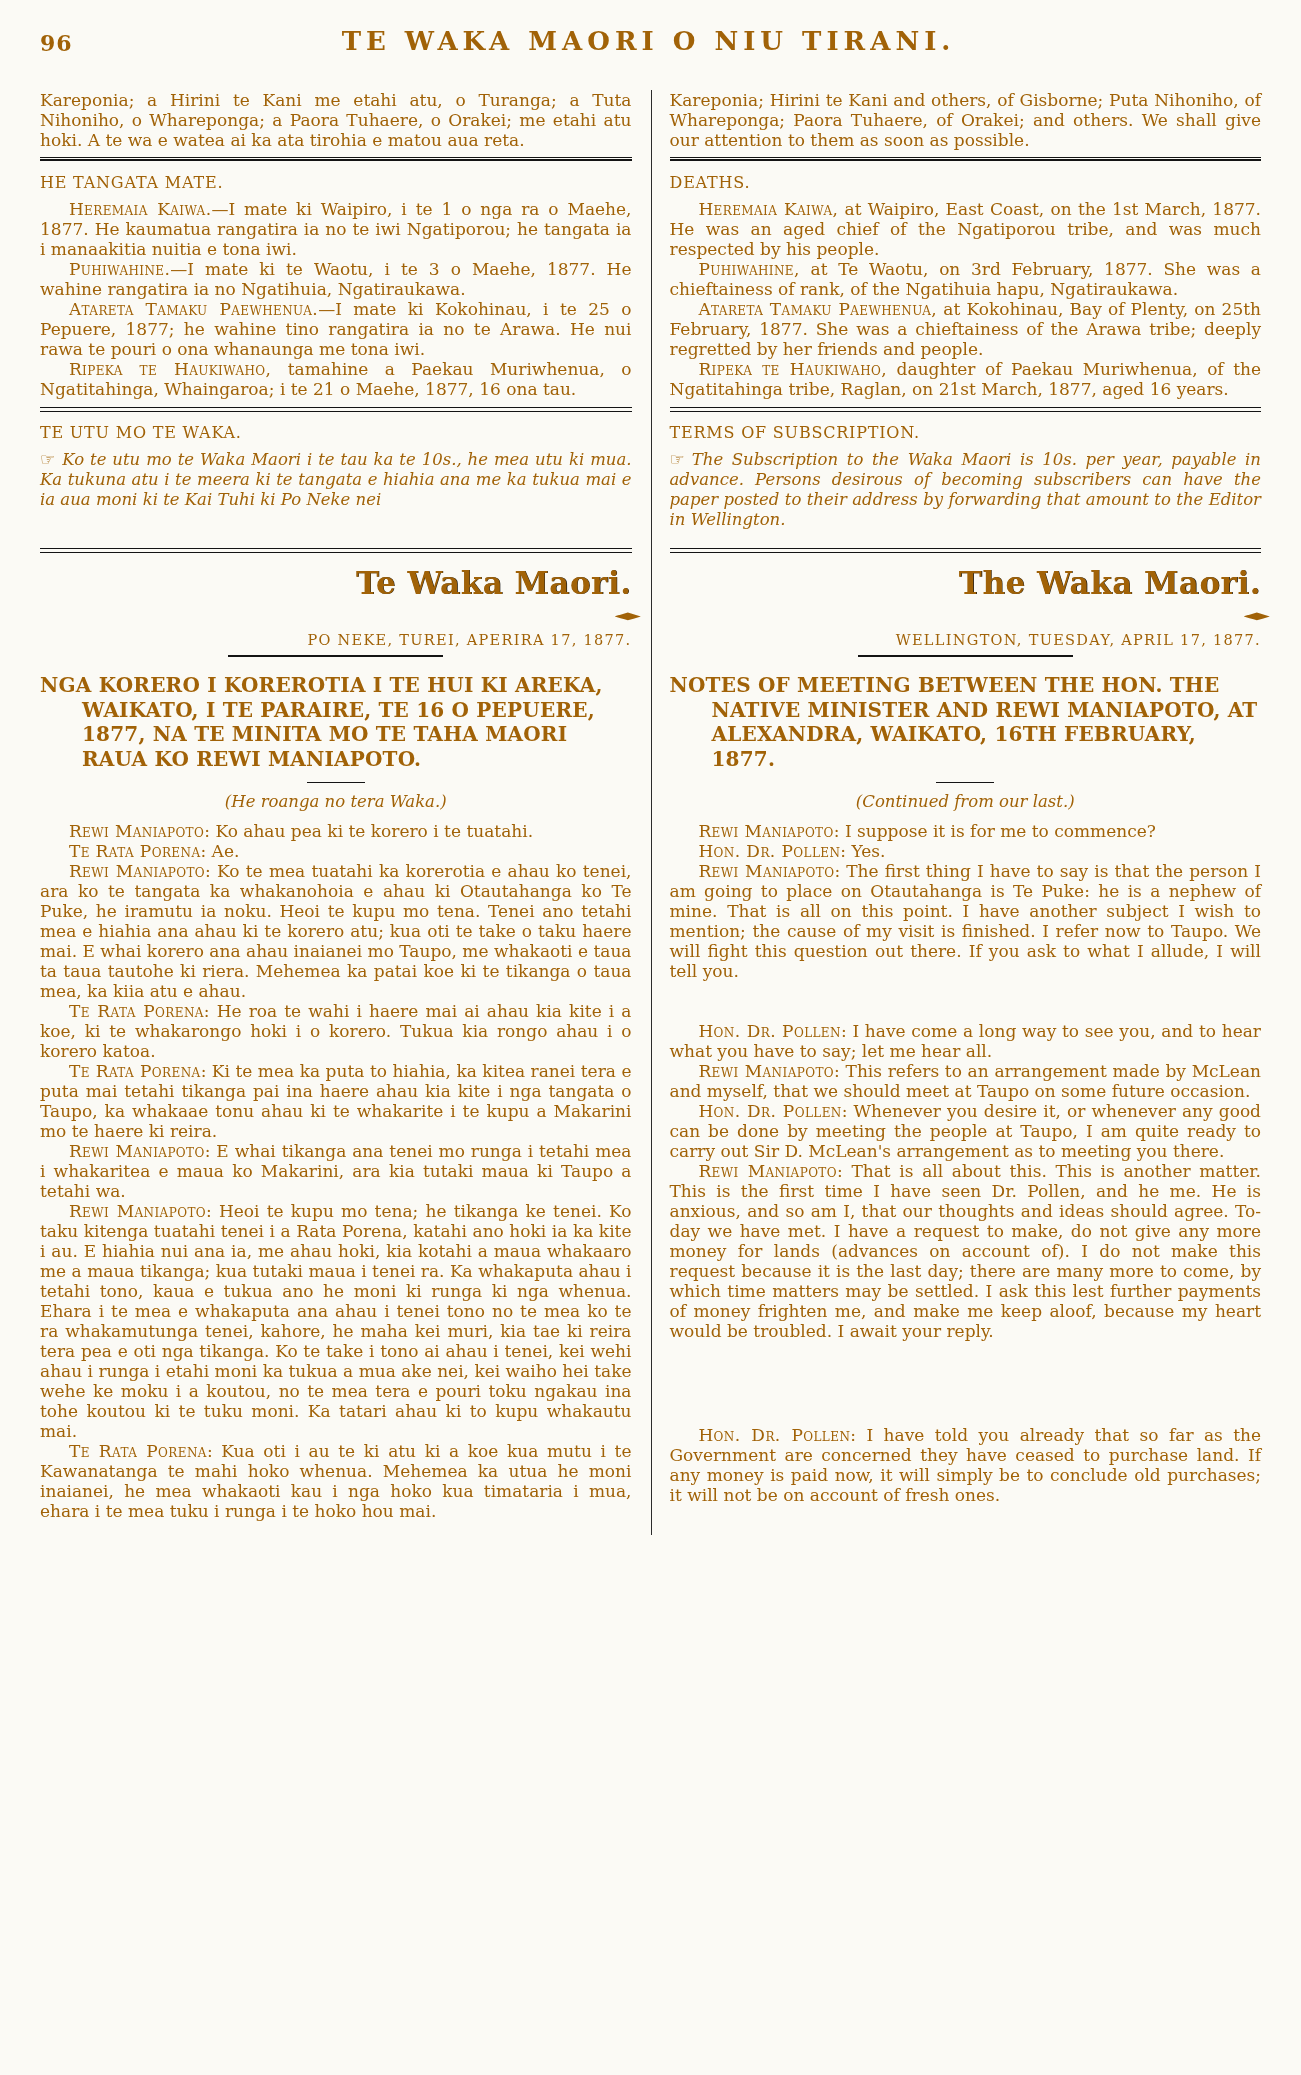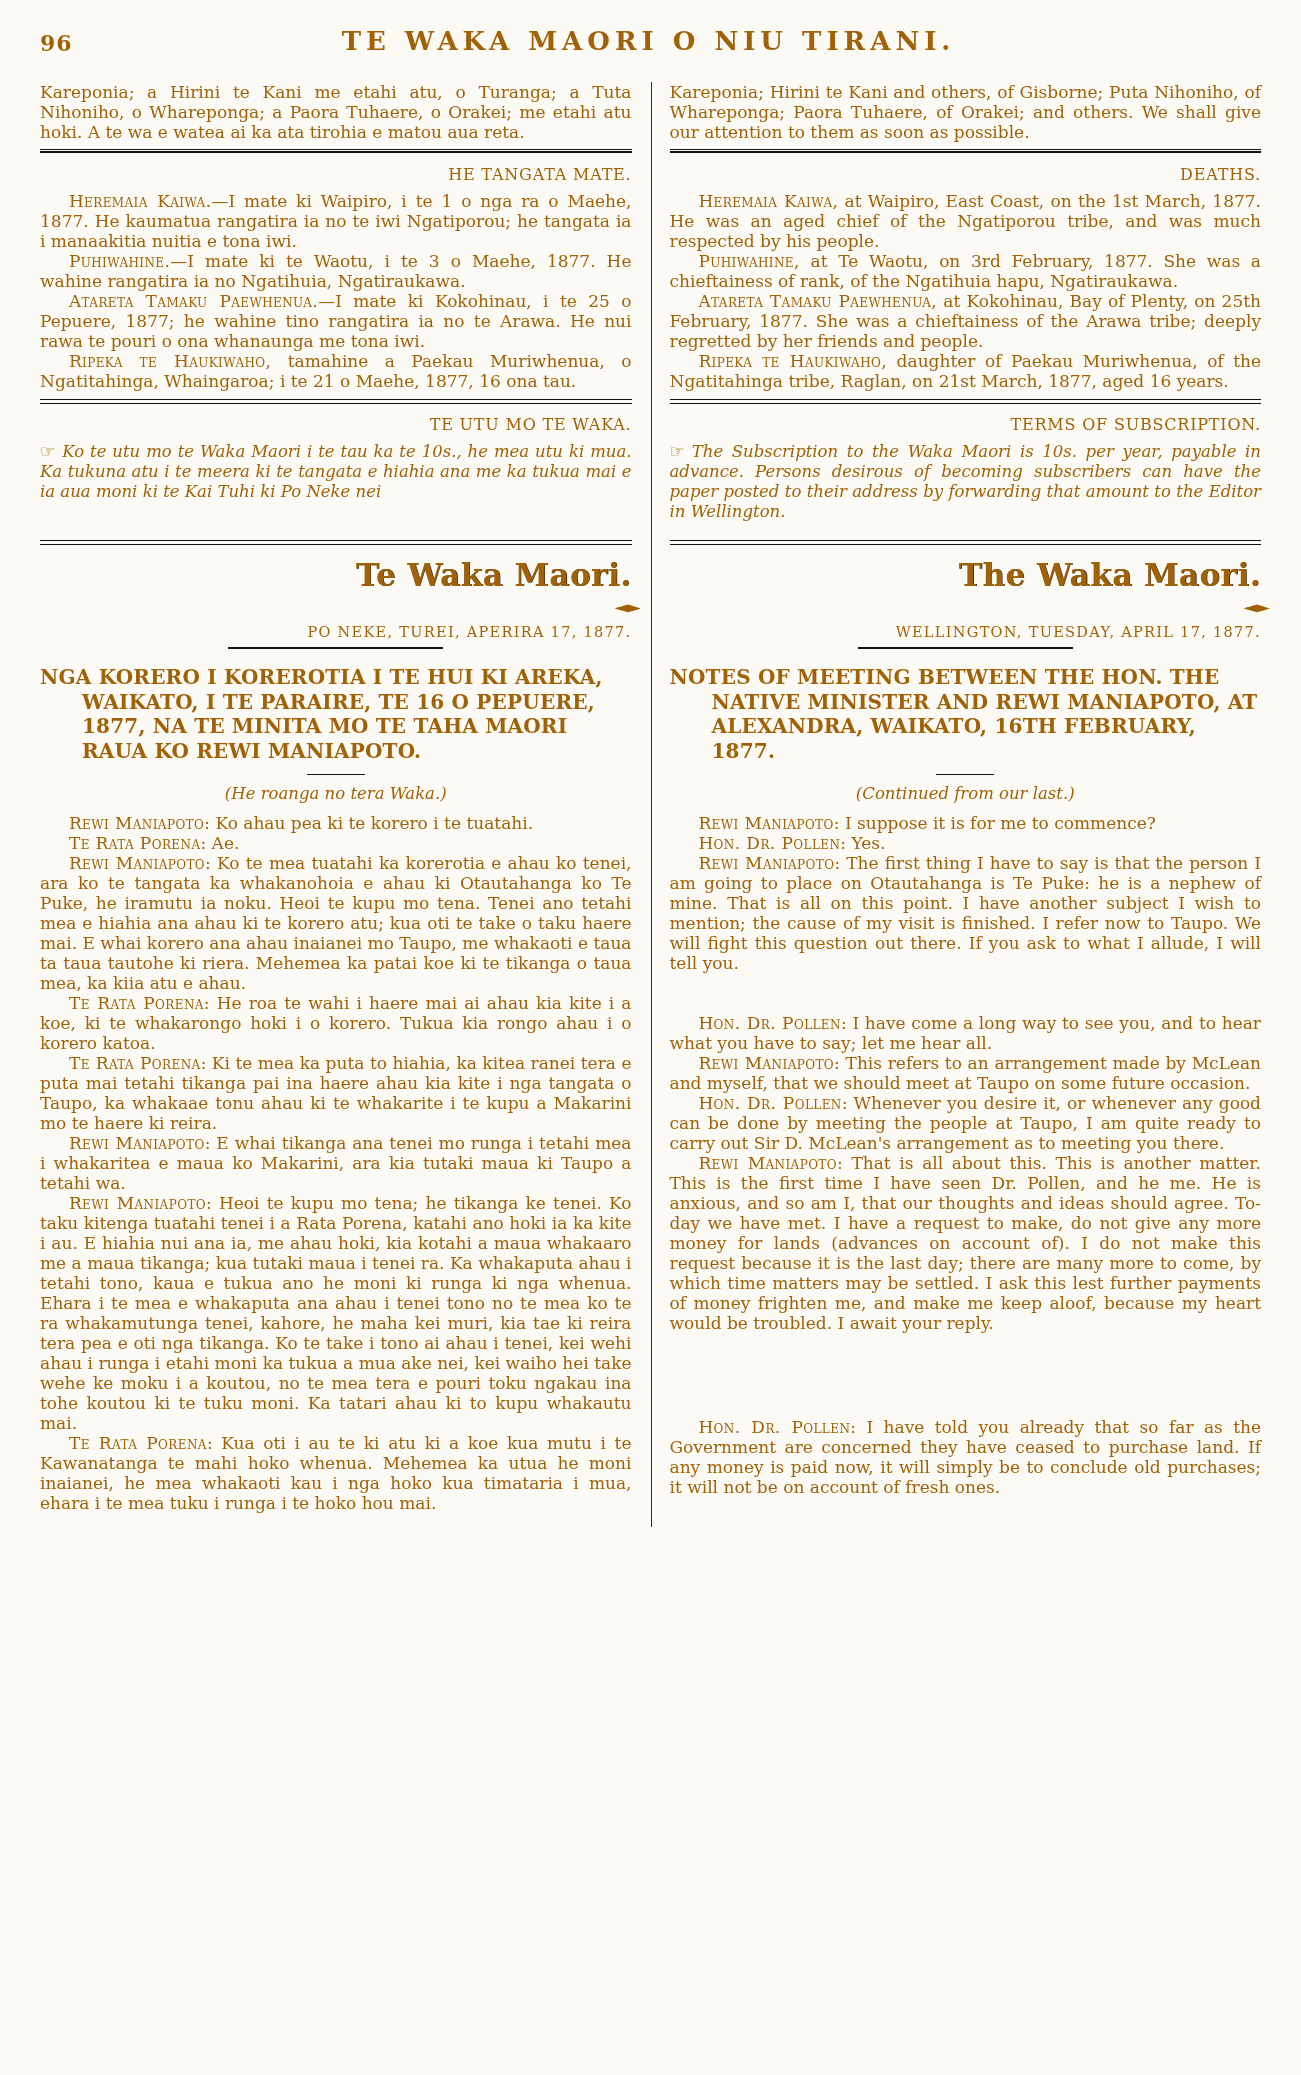--- a/index.html
+++ b/index.html
@@ -12,32 +12,32 @@
     font-family: "DejaVu Serif", "Liberation Serif", serif;
     padding: 24px 40px 0 40px;
     position: relative;
   }
   
   .page-header { position: relative; height: 46px; }
   .page-number { position: absolute; left: 0; top: 6px; font-size: 22px; font-weight: 600; letter-spacing: 1px; }
   .page-title { position: absolute; left: 0; right: 4px; top: 2px; text-align: center;
     font-size: 26px; font-weight: 700; letter-spacing: 5px; }
   
-  .columns { position: relative; display: grid; grid-template-columns: 1fr 1fr; column-gap: 38px; margin-top: 12px; }
+  .columns { position: relative; display: grid; grid-template-columns: 1fr 1fr; column-gap: 38px; margin-top: 20px; }
   .columns::before { content: ""; position: absolute; left: 50%; top: 0; bottom: 0; width: 1.5px; background: #2c2c2c; }
   .cell { min-width: 0; }
   
   hr { border: 0; }
   .rule-heavy { border-top: 1px solid #141414; border-bottom: 2px solid #141414; height: 4px; margin: 7px 0 3px 0; }
   .rule-double { border-top: 1.5px solid #141414; border-bottom: 1.5px solid #141414; height: 5px; margin: 8px 0 2px 0; }
   .rule-short { width: 215px; border-top: 2.5px solid #141414; margin: 7px auto 0 auto; }
   .rule-mini { width: 58px; border-top: 1.5px solid #141414; margin: 11px auto 9px auto; }
   
   .body-para { font-size: 17px; line-height: 20px; text-align: justify; }
-  .section-heading { text-align: right; font-size: 16px; letter-spacing: 0.8px; margin: 9px 0 7px 0; font-weight: 500; }
+  .section-heading { text-align: left; font-size: 16px; letter-spacing: 0.8px; margin: 9px 0 7px 0; font-weight: 500; }
   .entries .para, .dialogue .para { font-size: 17px; line-height: 20px; text-align: justify; text-indent: 1.7em; }
   .sc { font-variant: small-caps; letter-spacing: 0.4px; }
   
   .sub-para { font-style: italic; font-size: 16.5px; line-height: 20px; text-align: justify; margin: 2px 0 10px 0; }
   .manicule { font-style: normal; font-family: "DejaVu Sans", sans-serif; font-size: 17px; margin-right: 7px; }
   
   .masthead { text-align: right; padding-top: 10px; }
   .masthead-title { font-size: 31px; font-weight: 700; letter-spacing: 0.5px; text-shadow: 0.6px 0 #1b1b1b; }
   .ornament { margin: 3px 0 2px 0; }
   .ornament span { display: inline-block; transform: scaleX(3.4); font-size: 10px; }

